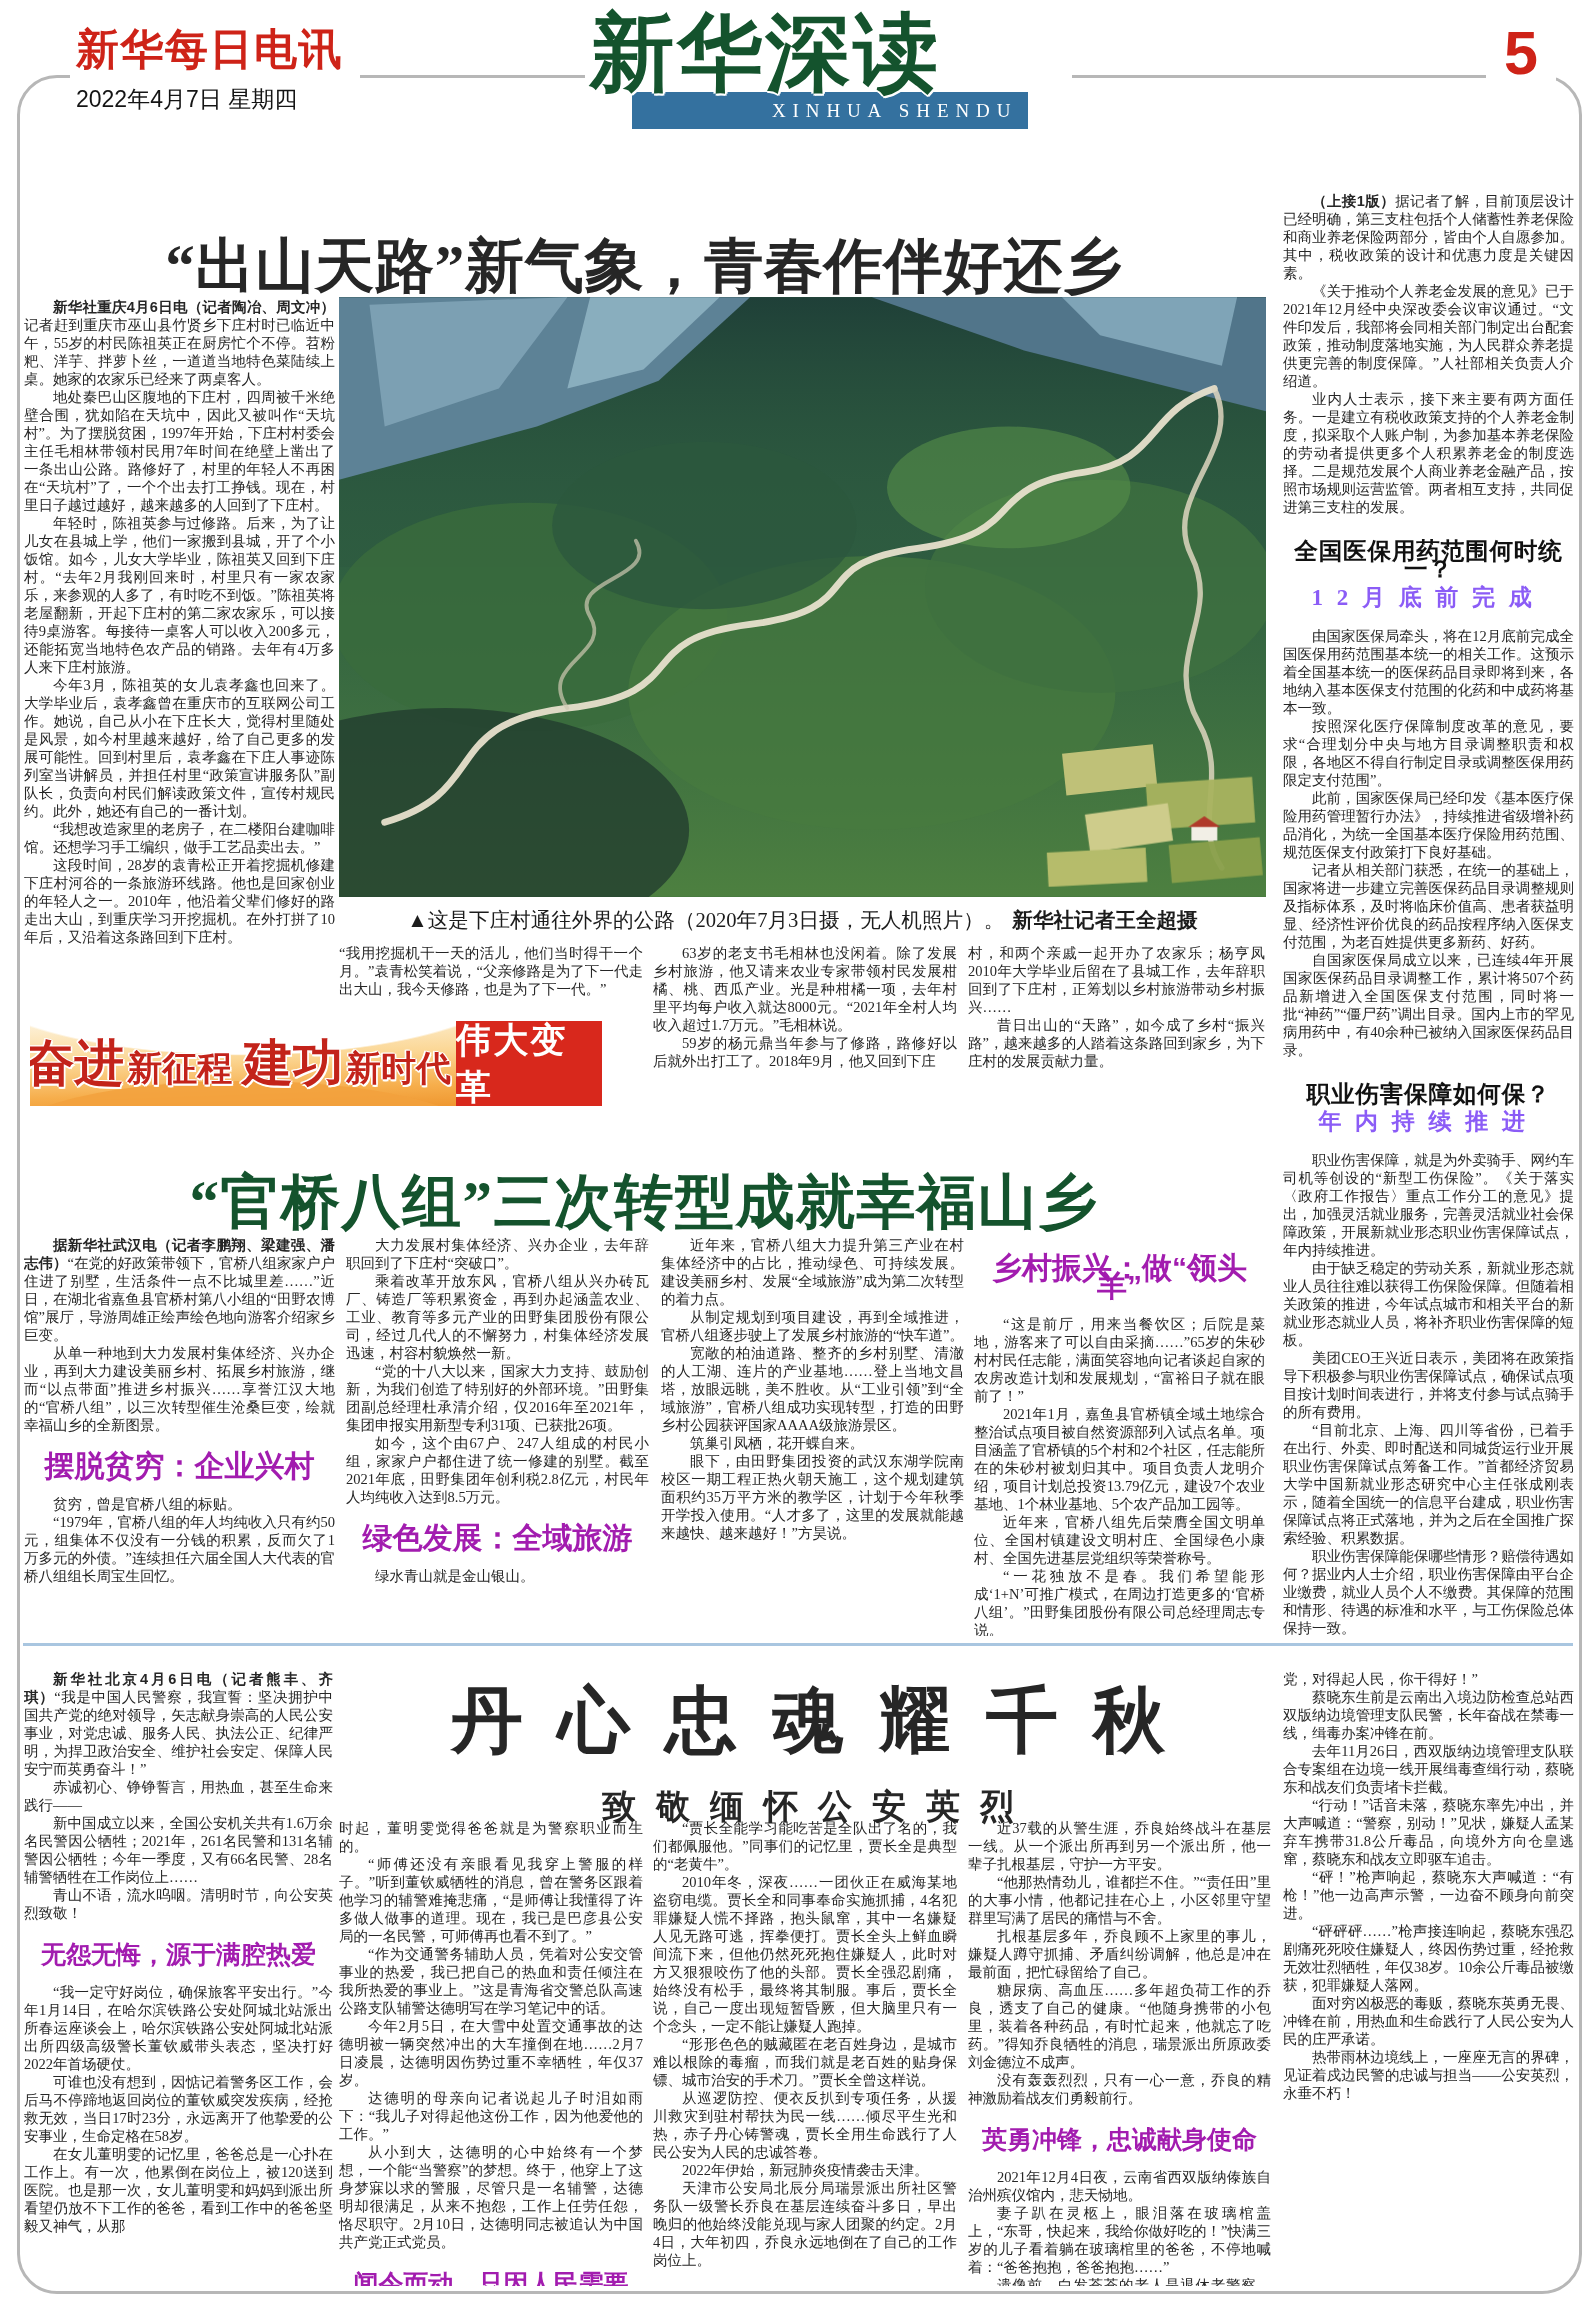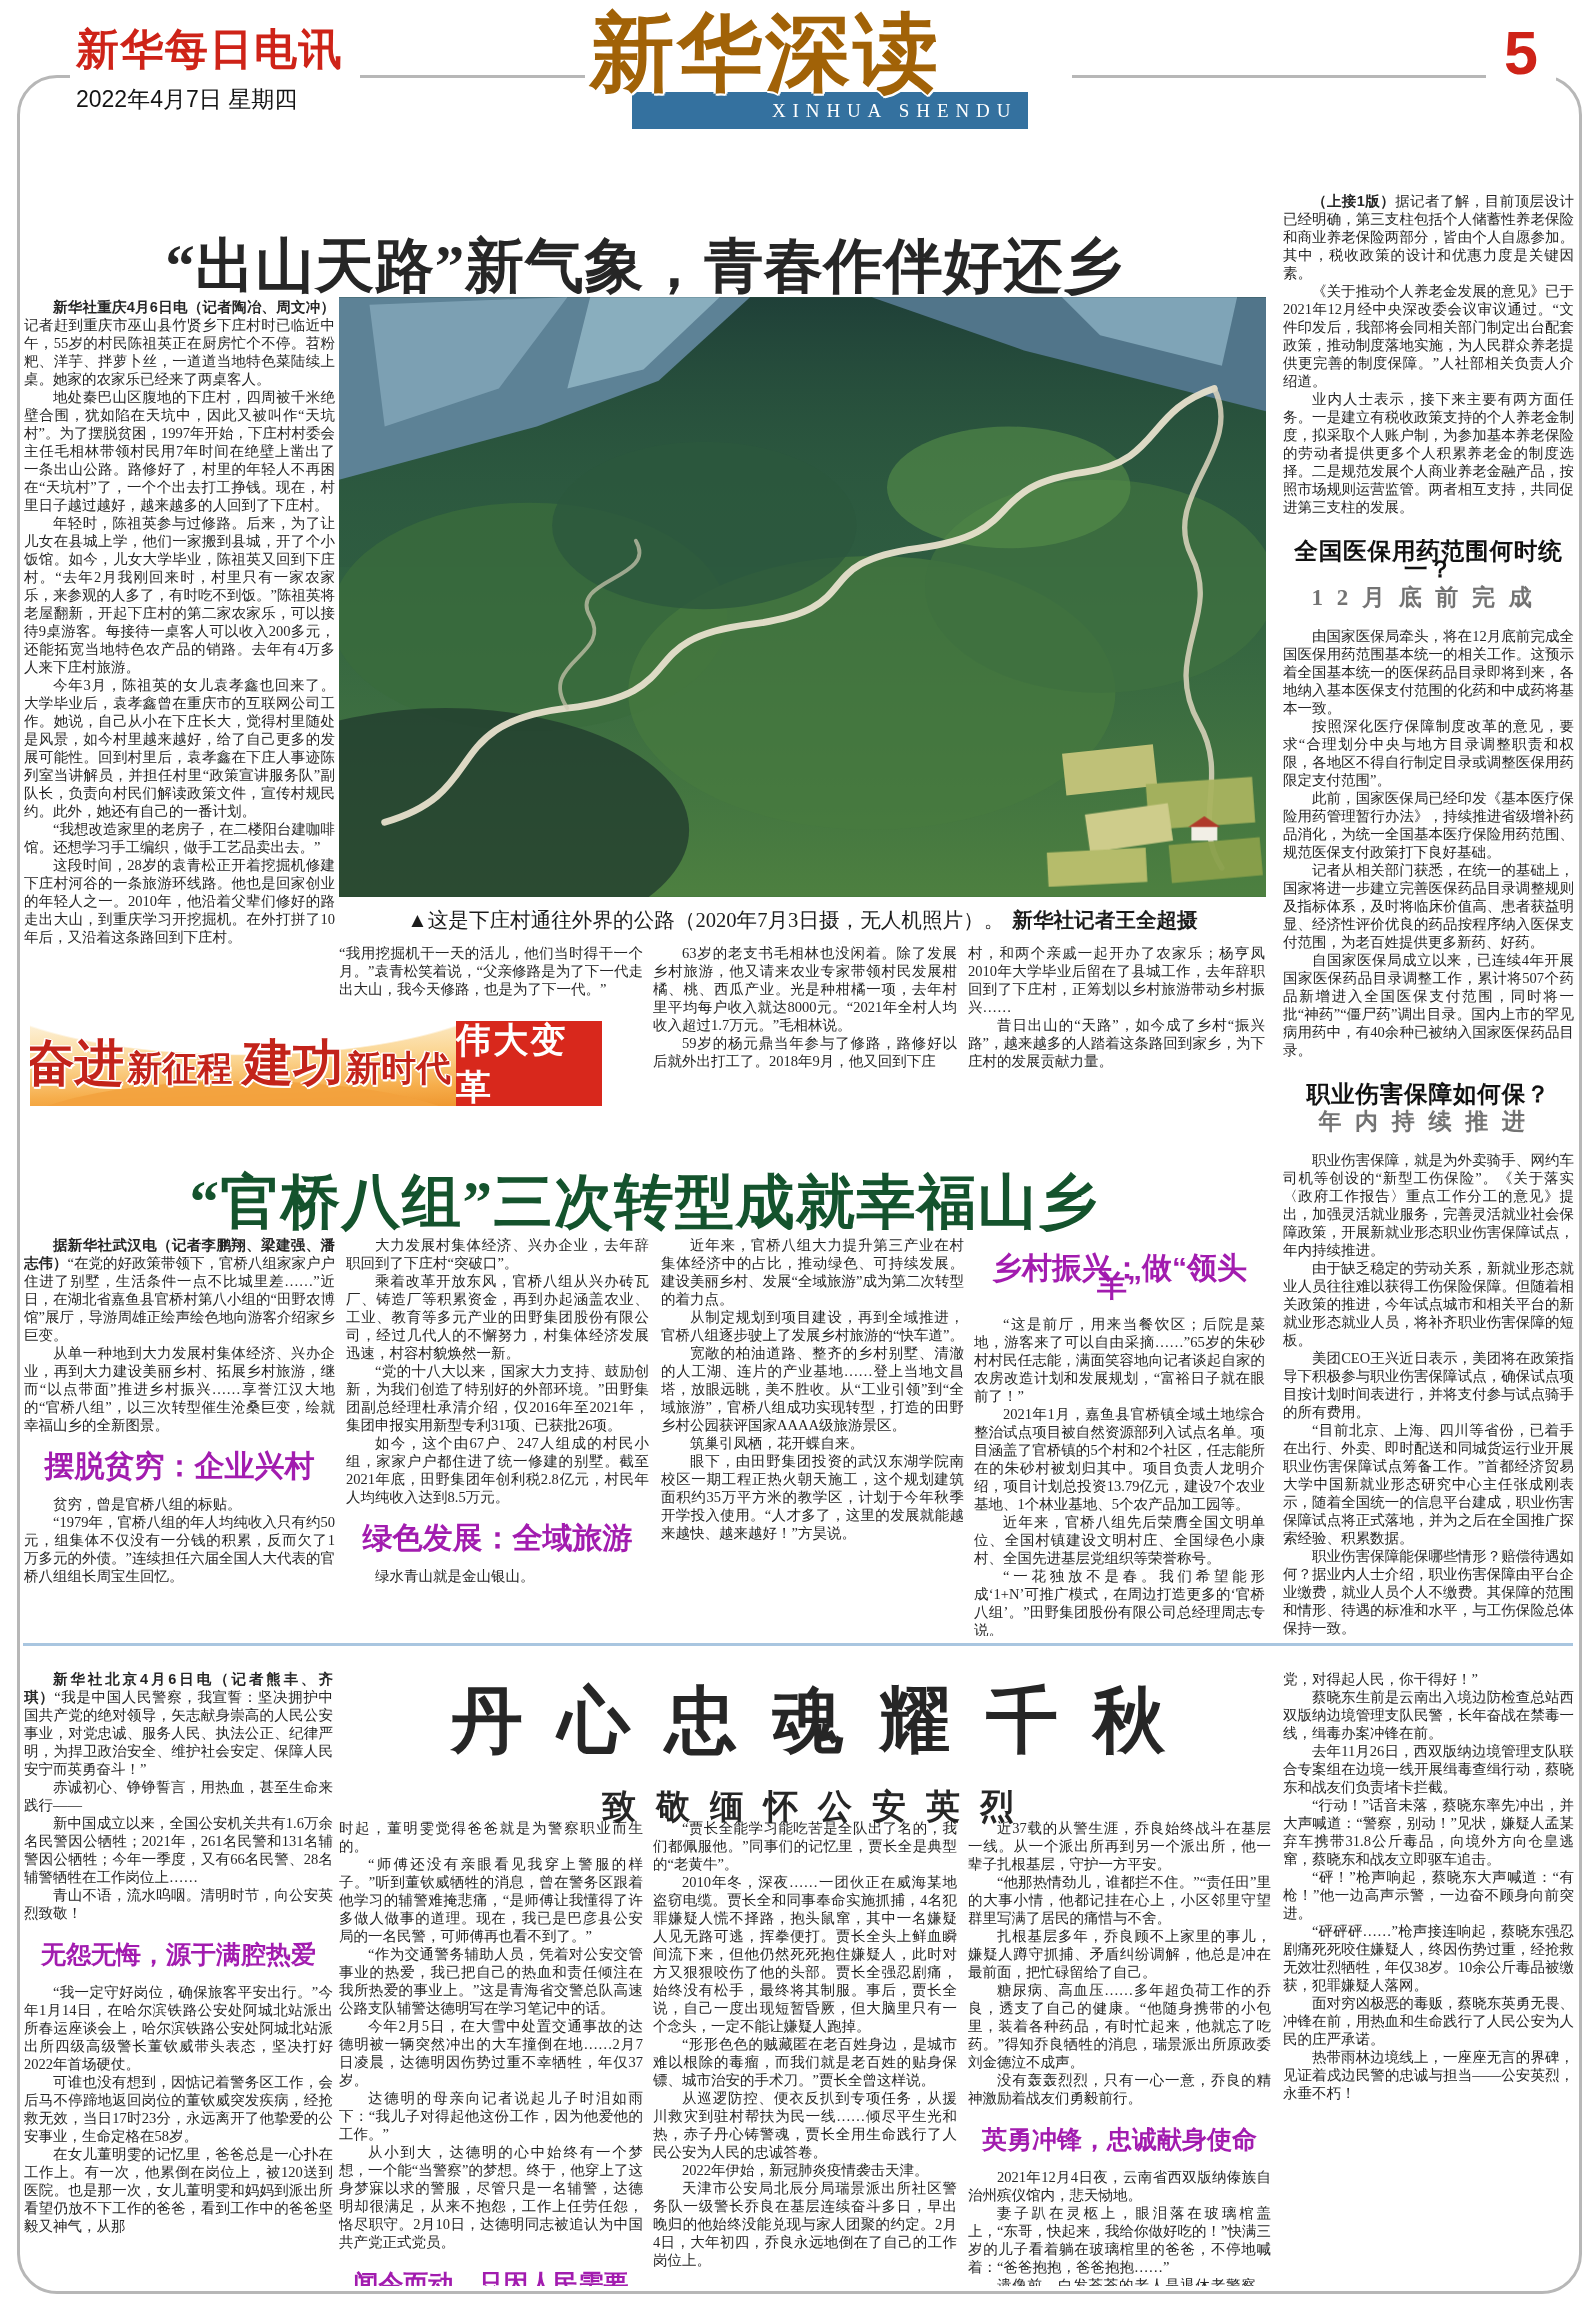--- a/index.html
+++ b/index.html
@@ -11,39 +11,39 @@
     border:3px solid #b7b7b7;border-radius:40px;}
 
   
   .masthead-left{position:absolute;left:70px;top:23px;background:#fff;padding:3px 16.7px 4.6px 6px;z-index:3;}
   .paper-name{font-size:43px;font-weight:800;color:#ce2318;letter-spacing:1.5px;line-height:1.1;}
   .paper-date{font-size:23px;color:#141414;margin-top:11px;font-family:"Liberation Sans",sans-serif;}
   .masthead-center{position:absolute;left:585px;top:10.7px;width:487px;height:116px;background:#fff;z-index:3;}
   .center-bar{position:absolute;left:47px;top:81px;width:396px;height:37px;background:#34719f;}
   .center-bar-en{display:block;text-align:right;color:#fff;font-size:19px;letter-spacing:6.9px;
      line-height:37px;padding-right:10.7px;font-family:"Liberation Serif",serif;}
-  .center-logo{position:absolute;left:4.6px;top:-9px;font-size:85px;font-weight:800;color:#a16207;
+  .center-logo{position:absolute;left:4.6px;top:-9px;font-size:85px;font-weight:800;color:#14532d;
      letter-spacing:3px;z-index:2;line-height:1.2;
      text-shadow:-2.3px 0 #fff,2.3px 0 #fff,0 -2.3px #fff,0 2.3px #fff,-1.5px -1.5px #fff,1.5px 1.5px #fff;}
   .page-num{position:absolute;left:1486px;top:18px;background:#fff;padding:0 18px;z-index:3;
      font-size:61px;font-weight:800;color:#ce2318;font-family:"Liberation Sans",sans-serif;}
 
   
   .col{position:absolute;overflow:hidden;text-align:justify;font-size:14.5px;line-height:18px;color:#262626;}
   .col p{margin:0;text-indent:2em;}
   .col p b{font-family:"Liberation Sans",sans-serif;}
   .no-first-indent p:first-child{text-indent:0;}
   .col h3{font-family:"Liberation Sans",sans-serif;font-weight:800;text-align:center;
      color:#a21caf;margin:23px 0 20px;text-indent:0;}
   .a2col h3{font-size:30px;}
   .a4col h3{font-size:25px;}
   .sidebar h2{font-family:"Liberation Sans",sans-serif;font-weight:800;font-size:23.6px;color:#111;
      text-align:center;margin:26px 0 10.7px;letter-spacing:0.8px;}
   .sidebar .spaced-sub{font-size:23px;letter-spacing:13.7px;text-align:center;margin:0 0 20px;
-     font-weight:700;color:#737373;}
+     font-weight:700;color:#8b5cf6;}
 
   
   .headline-top{position:absolute;left:23px;top:187px;width:1242px;text-align:center;
      font-size:59px;font-weight:800;color:#262626;letter-spacing:0.8px;}
   .headline-mid{position:absolute;left:23px;top:1123px;width:1242px;text-align:center;
      font-size:59px;font-weight:800;color:#14532d;letter-spacing:1.5px;}
   .headline-bottom-block{position:absolute;left:339px;top:1673px;width:938px;text-align:center;}
   .headline-bottom{font-size:72px;font-weight:800;color:#262626;letter-spacing:35px;margin-right:-35px;}
   .subtitle-bottom{margin-top:15px;font-size:34px;font-weight:700;color:#262626;
      letter-spacing:20px;margin-right:-20px;}

